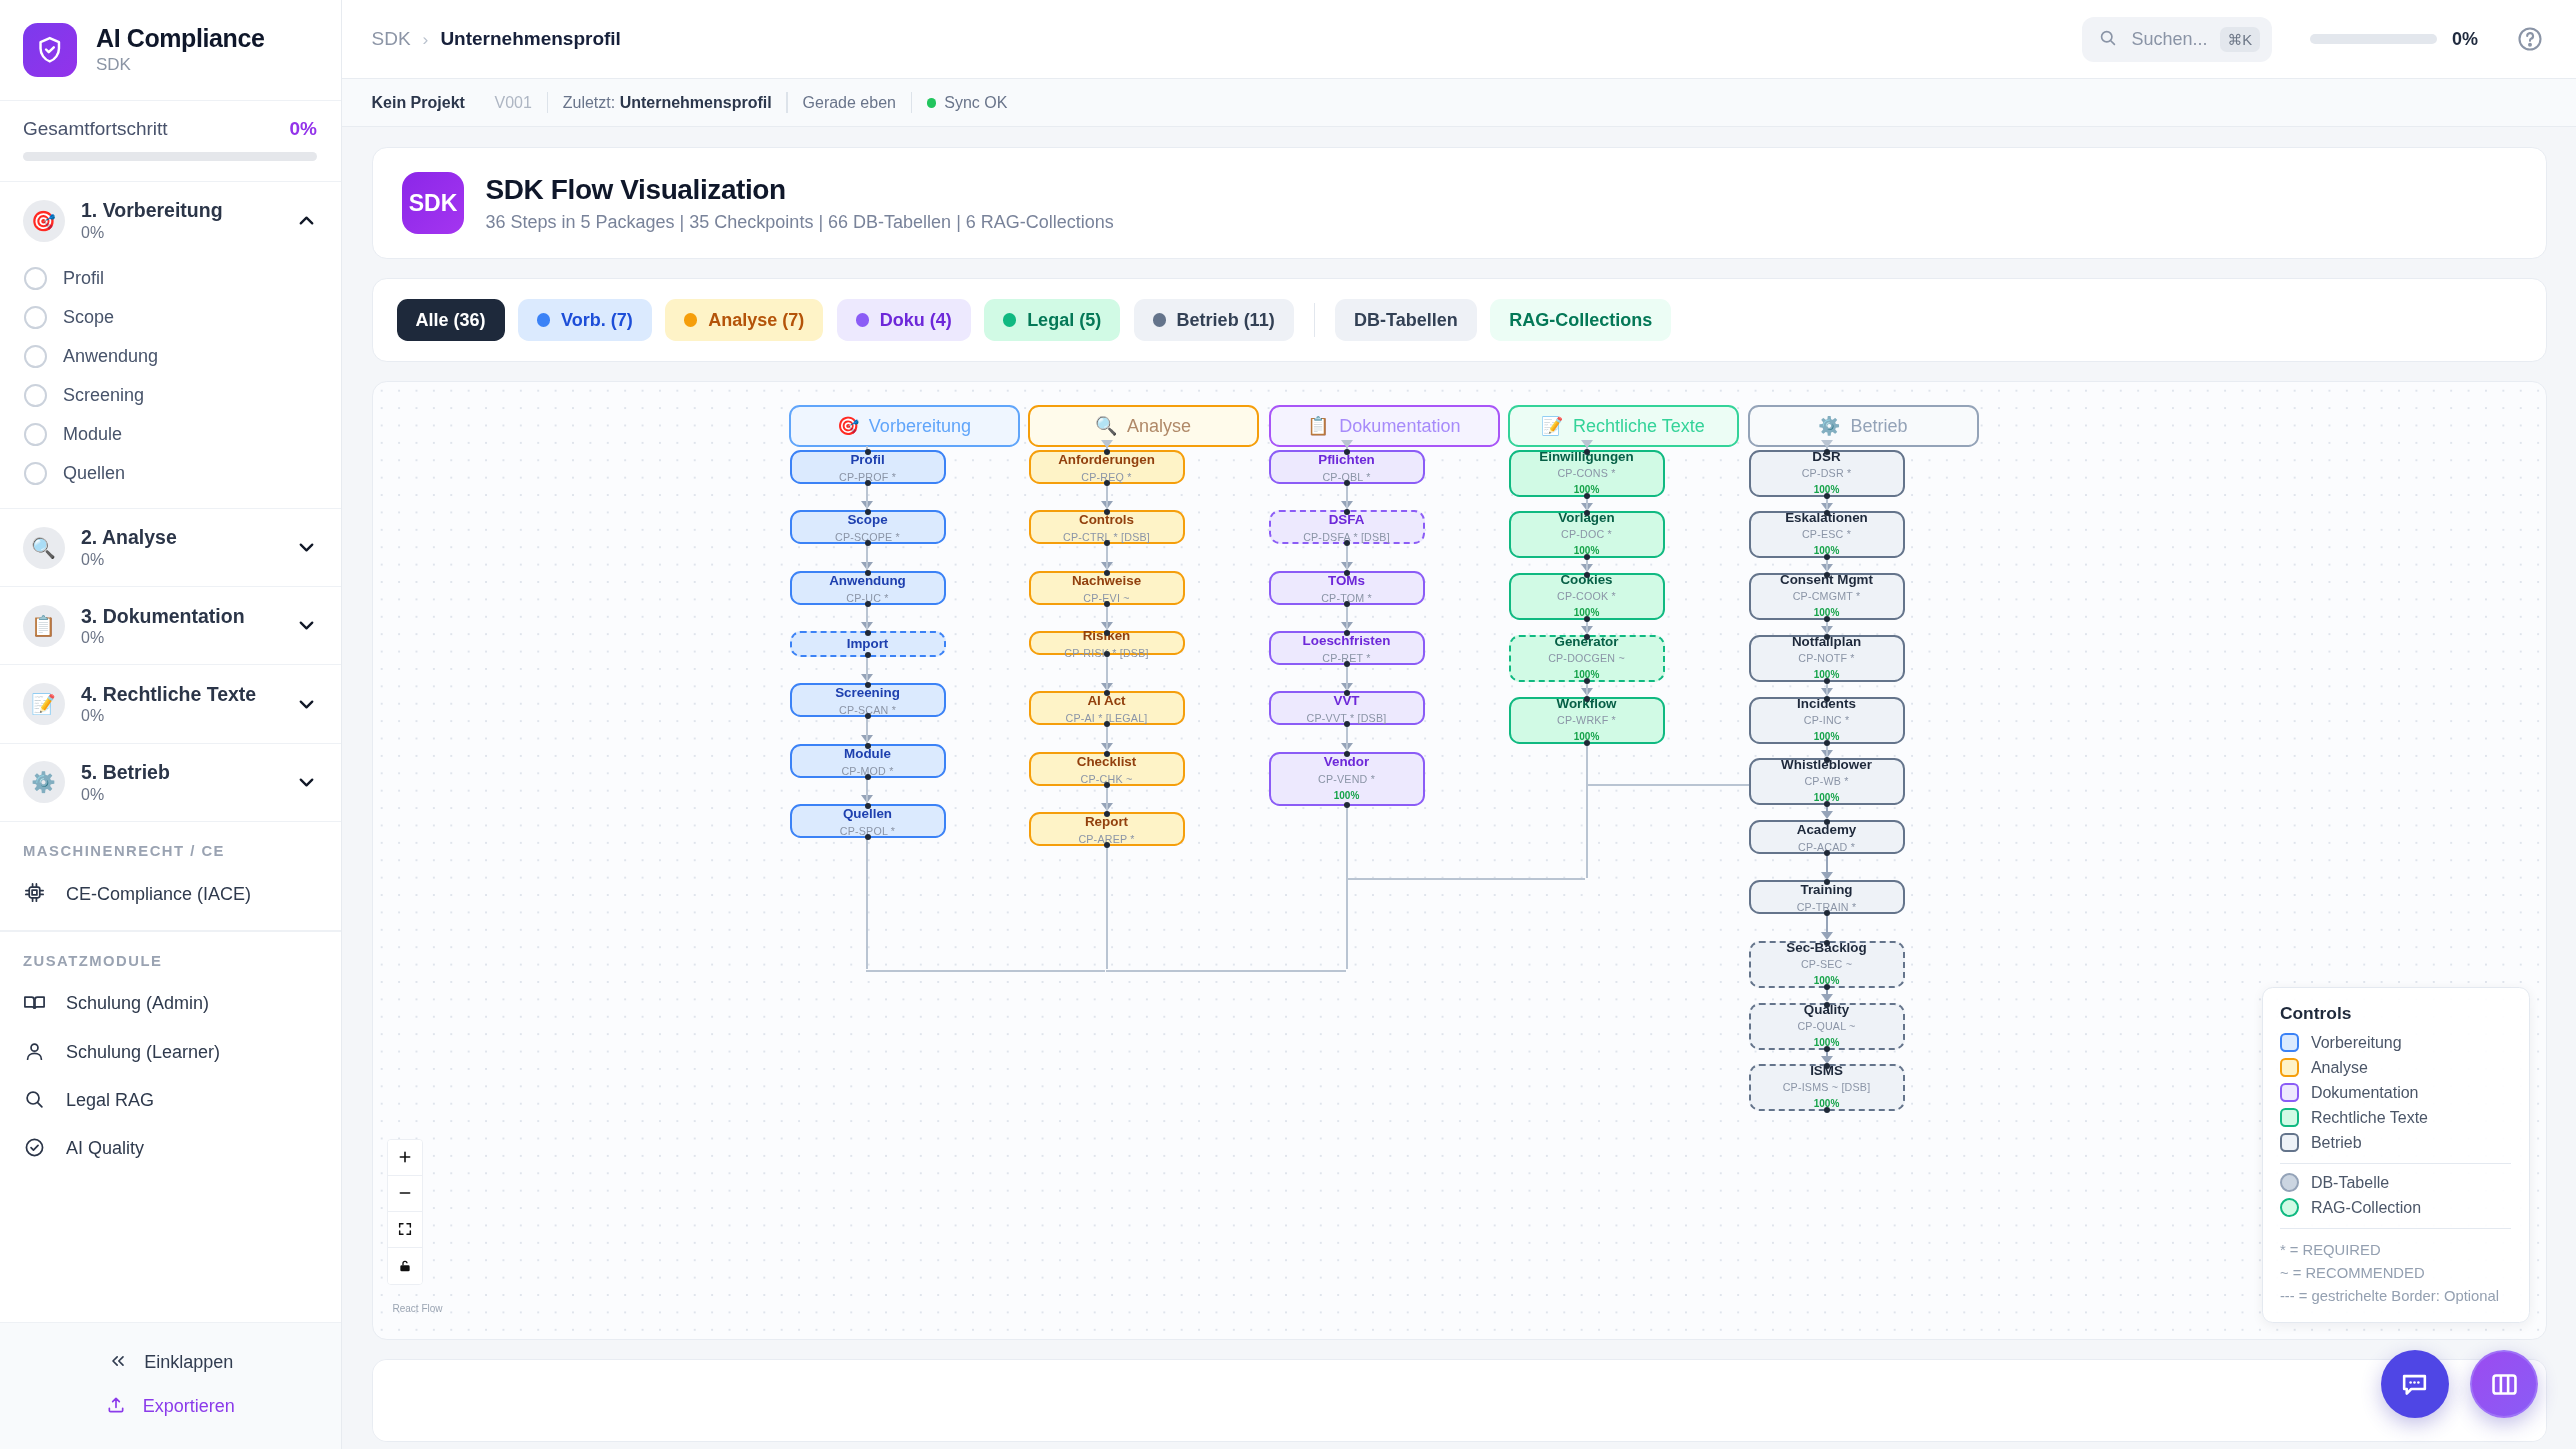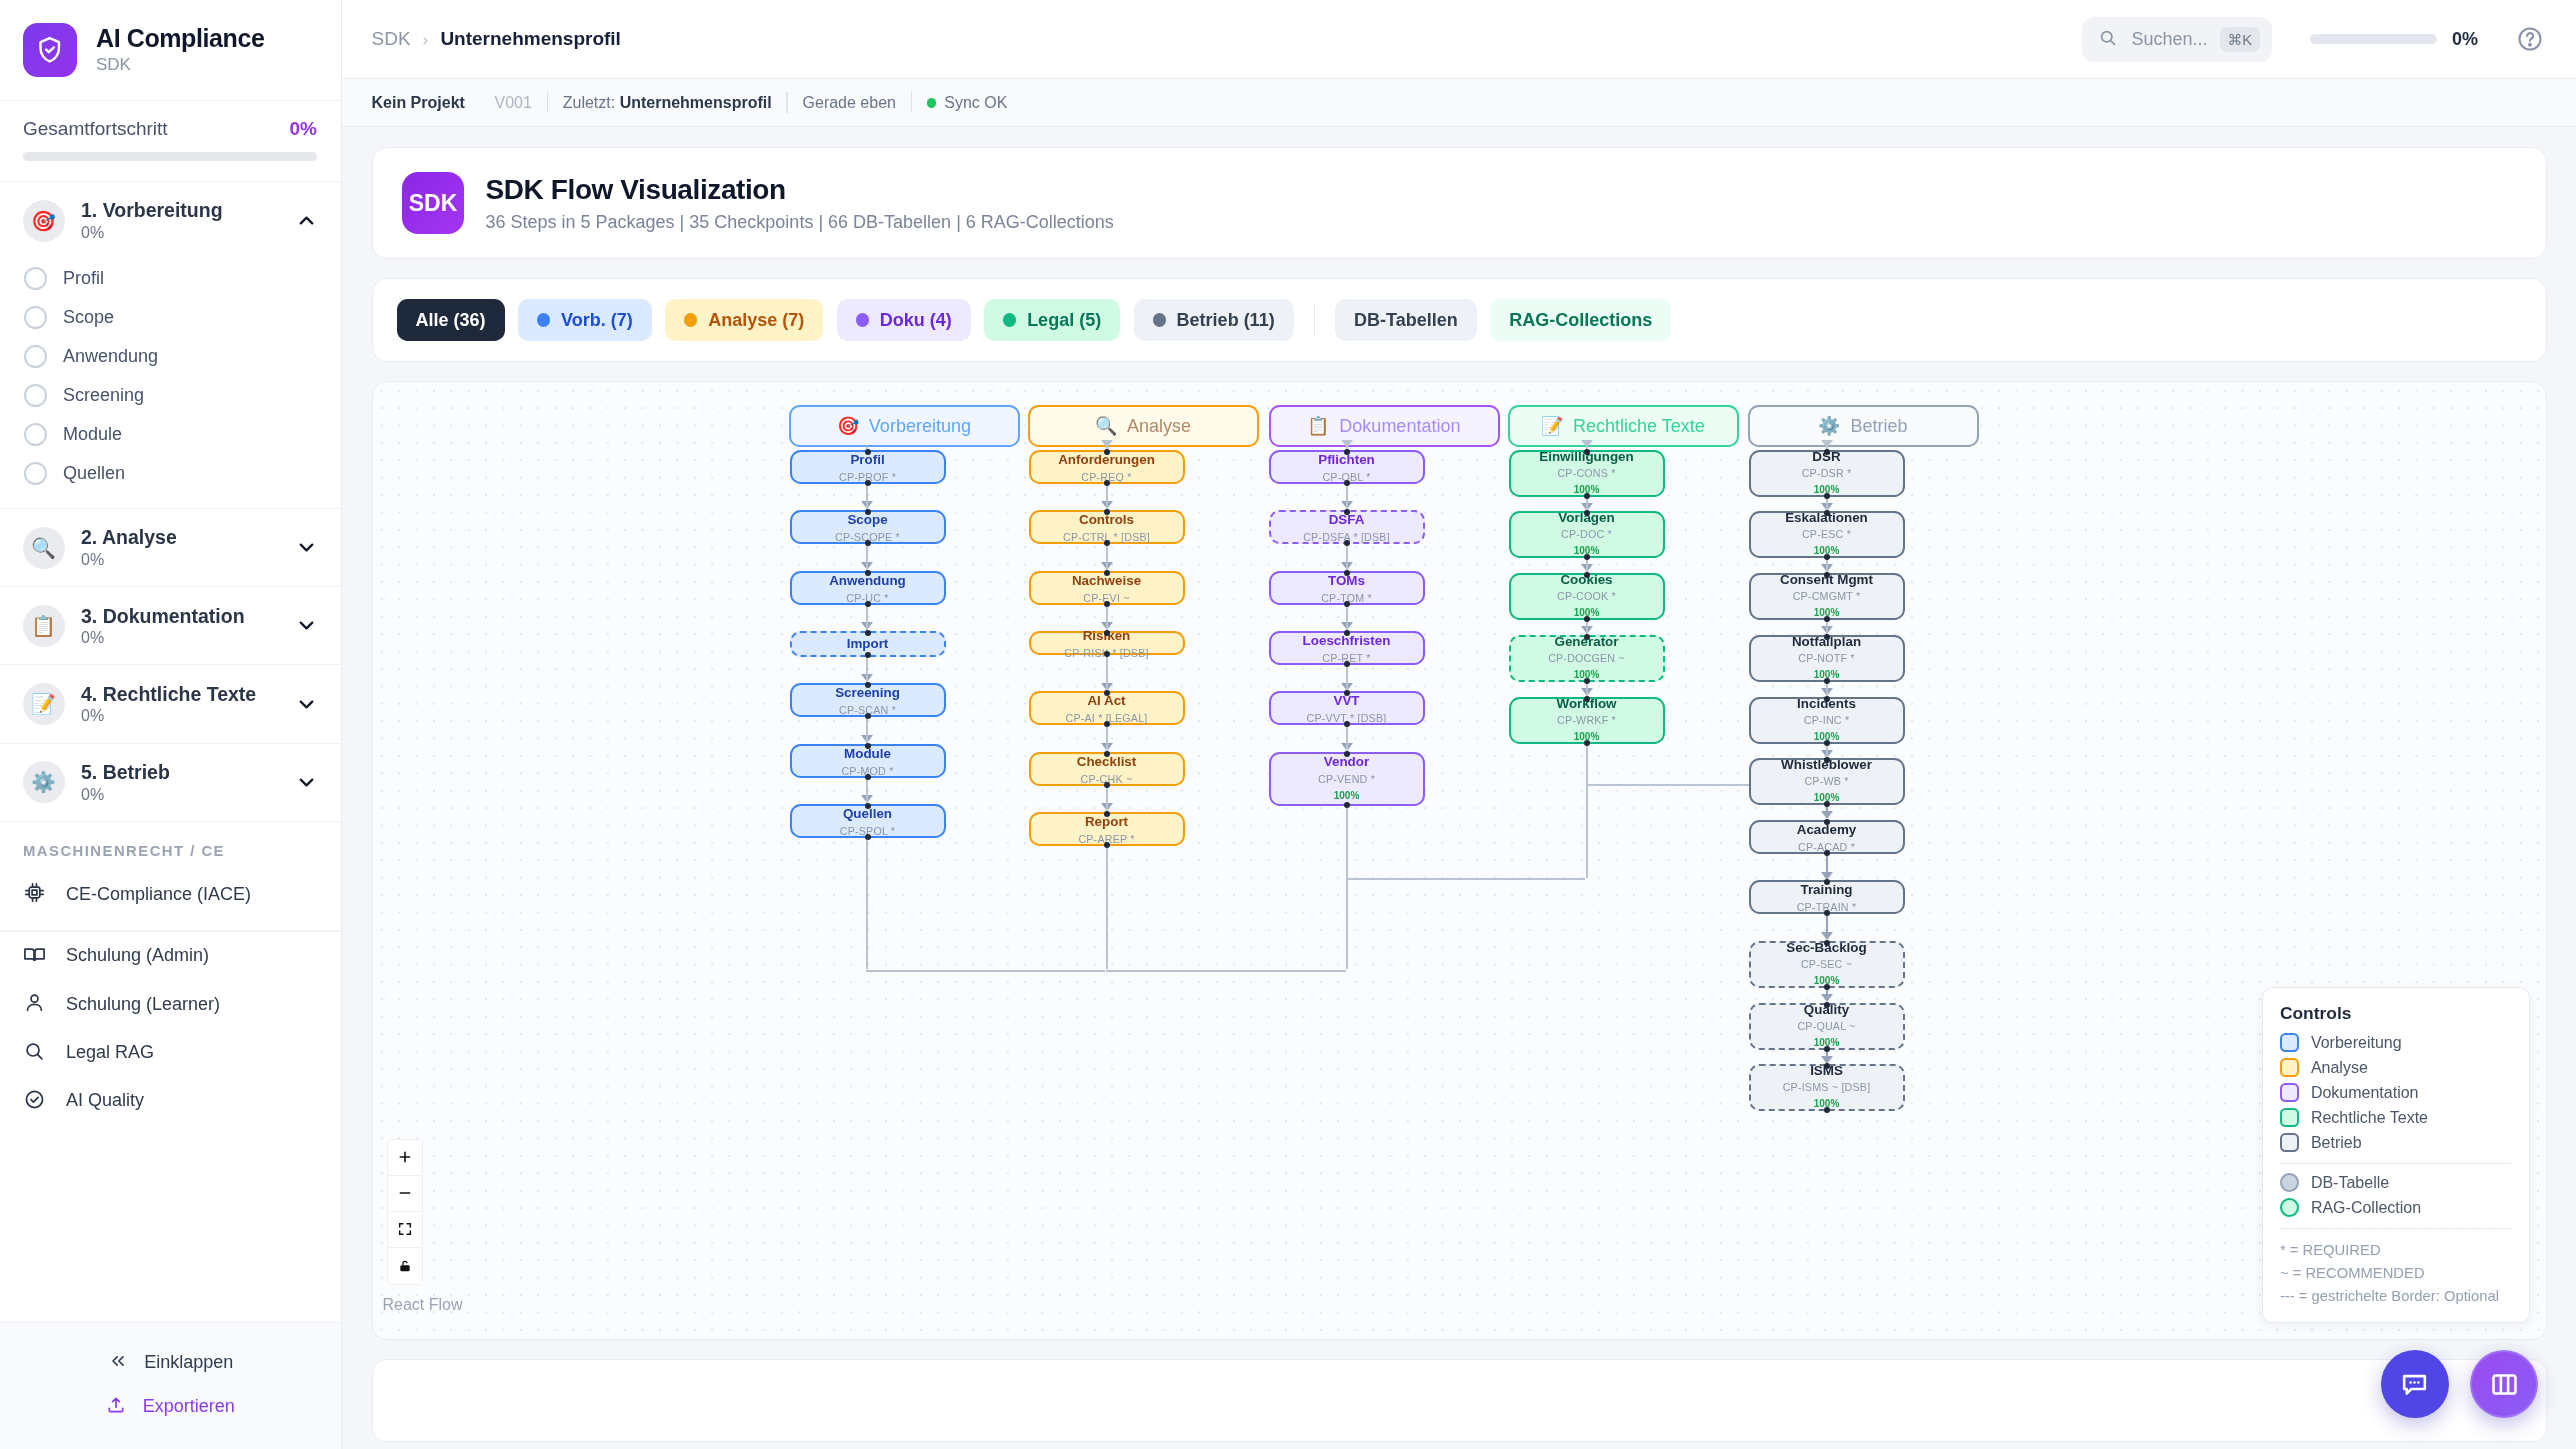--- a/index.html
+++ b/index.html
@@ -209,21 +209,21 @@
   .flowctl {
     position:absolute; left: 14.8px; bottom: 54px; width: 36px;
     border: 1.3px solid #eceff4; border-radius: 4px; overflow:hidden; background:#fff;
   }
   .flowctl button {
     width:100%; height: 36px; border:0; border-bottom: 1.3px solid #eceff4; background:#fff;
     display:flex; align-items:center; justify-content:center; cursor:pointer; padding:0;
   }
   .flowctl button:last-child { border-bottom: 0; }
   .flowctl .ico { width: 17.4px; height: 17.4px; color:#111; }
-  .rf-attrib { position:absolute; left: 10px; bottom: 25.5px; font-size: 16px; color: #9aa4b2; }
+  .rf-attrib { position:absolute; left: 20px; bottom: 25.5px; font-size: 10px; color: #9aa4b2; }
 
   .steps-card { padding: 0; overflow:hidden; }
   .steps-head {
     background: #f8fafc; border-bottom: 1.3px solid #eaeef4;
     padding: 20px 27px; font-size: 21.5px; font-weight: bold; color:#253046;
   }
   .steps-body { height: 81px; background:#fff; }
 
   .fab-wrap { position: fixed; right: 38px; bottom: 31px; display:flex; gap: 21.5px; align-items:center; }
   .fab {
@@ -362,20 +362,21 @@
               <rect x="9.5" y="9.5" width="5" height="5"></rect>
             <path d="M10 3v3M14 3v3M10 18v3M14 18v3M3 10h3M3 14h3M18 10h3M18 14h3"></path>
           </svg>
         </span>
         <span class="nav-label">CE-Compliance (IACE)</span>
       </div>
       <div class="divider"></div>
     </div>
 
     <div>
+      <div class="section-label">ZUSATZMODULE</div>
       <div class="nav-item">
         <span class="ico">
           <svg viewBox="0 0 24 24" width="23" height="23" fill="none" stroke="currentColor" stroke-width="1.8" stroke-linecap="round" stroke-linejoin="round">
             <path d="M2 6.5h7a2.5 2.5 0 0 1 2.5 2.5v9A2 2 0 0 0 9.5 16.5H2Z"></path>
             <path d="M22 6.5h-7A2.5 2.5 0 0 0 12.5 9v9a2 2 0 0 1 2-1.5H22Z"></path>
           </svg>
         </span>
         <span class="nav-label">Schulung (Admin)</span>
       </div>
       <div class="nav-item">

